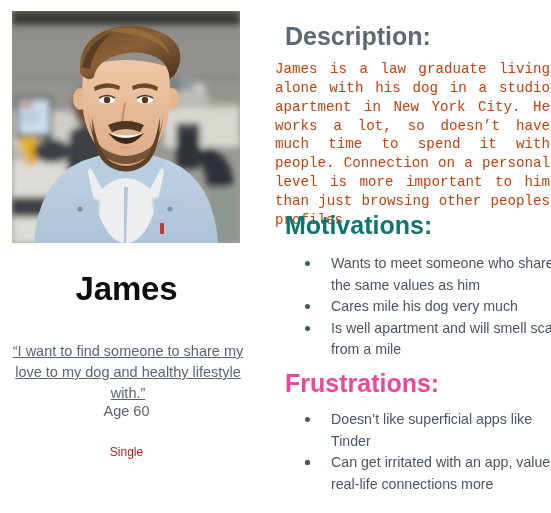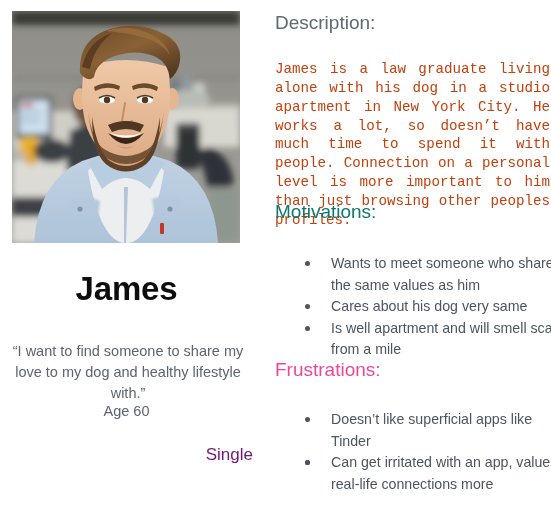--- a/index.html
+++ b/index.html
@@ -55,56 +55,57 @@
 
   #persona-quote {
     position: absolute;
     left: 4px;
     top: 341px;
     width: 248px;
     text-align: center;
     font-size: 14.5px;
     line-height: 21px;
     color: #5b6572;
+    text-decoration: underline;
   }
 
   #persona-age {
     position: absolute;
     left: 0;
     top: 403px;
     width: 253px;
     text-align: center;
     font-size: 14.5px;
     color: #5b6572;
   }
 
   #persona-status {
     position: absolute;
     left: 0;
     top: 445px;
     width: 253px;
-    text-align: right;
-    font-size: 17px;
-    color: #701a75;
+    text-align: center;
+    font-size: 12px;
+    color: #b91c1c;
   }
 
   
   #right-column {
     position: absolute;
     left: 272px;
     top: 0;
     width: 279px;
     height: 513px;
   }
 
   .section-heading {
-    font-size: 19px;
-    font-weight: normal;
+    font-size: 25px;
+    font-weight: bold;
     line-height: 1.15;
-    margin: 0;
+    margin: 10px;
   }
   .heading-description { color: #5d6975; }
   .heading-motivations { color: #0f766e; }
   .heading-frustrations { color: #ec4899; }
 
   #description-heading {
     position: absolute;
     left: 3px;
     top: 12px;
   }
@@ -310,21 +311,21 @@
 
   <h2 id="motivations-heading" class="section-heading heading-motivations">Motivations:</h2>
 
   <ul id="motivations-list" class="bullet-list">
     <li class="bullet-item">
       <span class="bullet-dot"></span>
       <span>Wants to meet someone who shares the same values as him</span>
     </li>
     <li class="bullet-item">
       <span class="bullet-dot"></span>
-      <span>Cares about his dog very same</span>
+      <span>Cares mile his dog very much</span>
     </li>
     <li class="bullet-item">
       <span class="bullet-dot"></span>
       <span>Is well apartment and will smell scam from a mile</span>
     </li>
   </ul>
 
   <h2 id="frustrations-heading" class="section-heading heading-frustrations">Frustrations:</h2>
 
   <ul id="frustrations-list" class="bullet-list">

